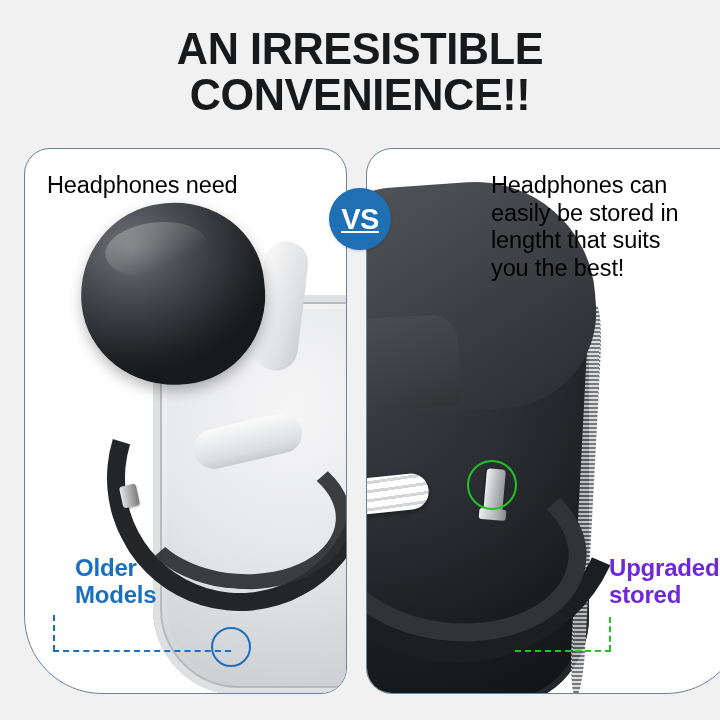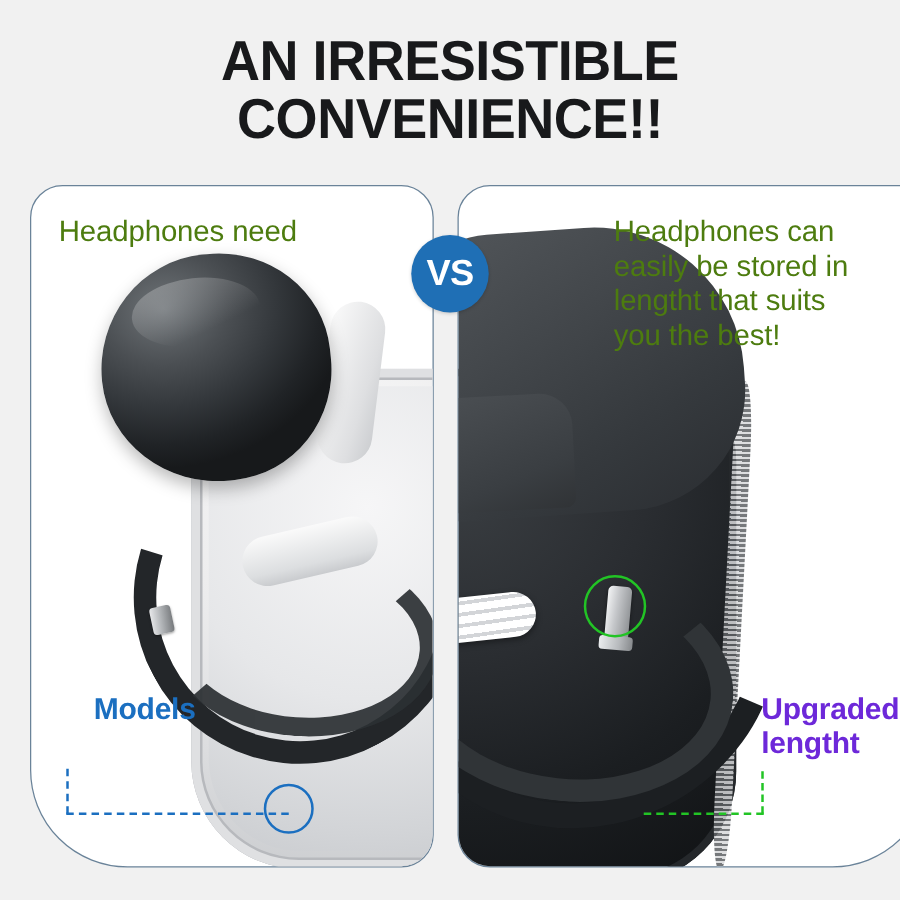--- a/index.html
+++ b/index.html
@@ -58,21 +58,21 @@
     width: 378px;
     border-radius: 26px 26px 78px 26px;
   }
 
   
   .caption {
     position: absolute;
     top: 23px;
     font-size: 23.5px;
     line-height: 1.18;
-    color: #4d7c0f;
+    color: #000000;
     font-weight: 400;
     letter-spacing: -0.1px;
   }
   .caption-left  { left: 22px; width: 240px; text-align: left; }
   .caption-right { right: 20px; width: 232px; text-align: left; }
   .caption span { display: block; white-space: nowrap; }
 
   
   .vs-badge {
     position: absolute;
@@ -84,20 +84,21 @@
     background: #1f6fb5;
     color: #ffffff;
     font-size: 29px;
     font-weight: 700;
     display: flex;
     align-items: center;
     justify-content: center;
     letter-spacing: -0.5px;
     z-index: 40;
     box-shadow: 0 1px 3px rgba(0,0,0,0.18);
+    text-decoration: underline;
   }
 
   
   .art { position: absolute; inset: 0; }
 
   
   .case-grey {
     position: absolute;
     left: 128px;
     top: 146px;
@@ -350,20 +351,21 @@
       <div class="foam-grey-b"></div>
       <div class="cup-grey"></div>
       <div class="plug-grey"></div>
     </div>
 
     <div class="caption caption-left">
       <span>Headphones need</span>
     </div>
 
     <div class="callout-label callout-older">
+      <span>Older</span>
       <span>Models</span>
     </div>
 
     <div class="leader leader-v leader-blue" style="left:28px; top:466px; height:36px;"></div>
     <div class="leader leader-h leader-blue" style="left:28px; top:501px; width:178px;"></div>
 
     <div class="highlight-ring ring-blue" style="left:186px; top:478px; width:40px; height:40px;"></div>
   </div>
 
   <div class="panel panel-right">
@@ -383,21 +385,21 @@
 
     <div class="caption caption-right">
       <span>Headphones can</span>
       <span>easily be stored in</span>
       <span>lengtht that suits</span>
       <span>you the best!</span>
     </div>
 
     <div class="callout-label callout-upgraded">
       <span>Upgraded</span>
-      <span>lengtht</span>
+      <span>stored</span>
     </div>
 
     <div class="leader leader-v leader-green" style="left:242px; top:468px; height:34px;"></div>
     <div class="leader leader-h leader-green" style="left:148px; top:501px; width:96px;"></div>
 
     <div class="highlight-ring ring-green" style="left:100px; top:311px; width:50px; height:50px;"></div>
   </div>
 
   <div class="vs-badge">
     <span>VS</span>

